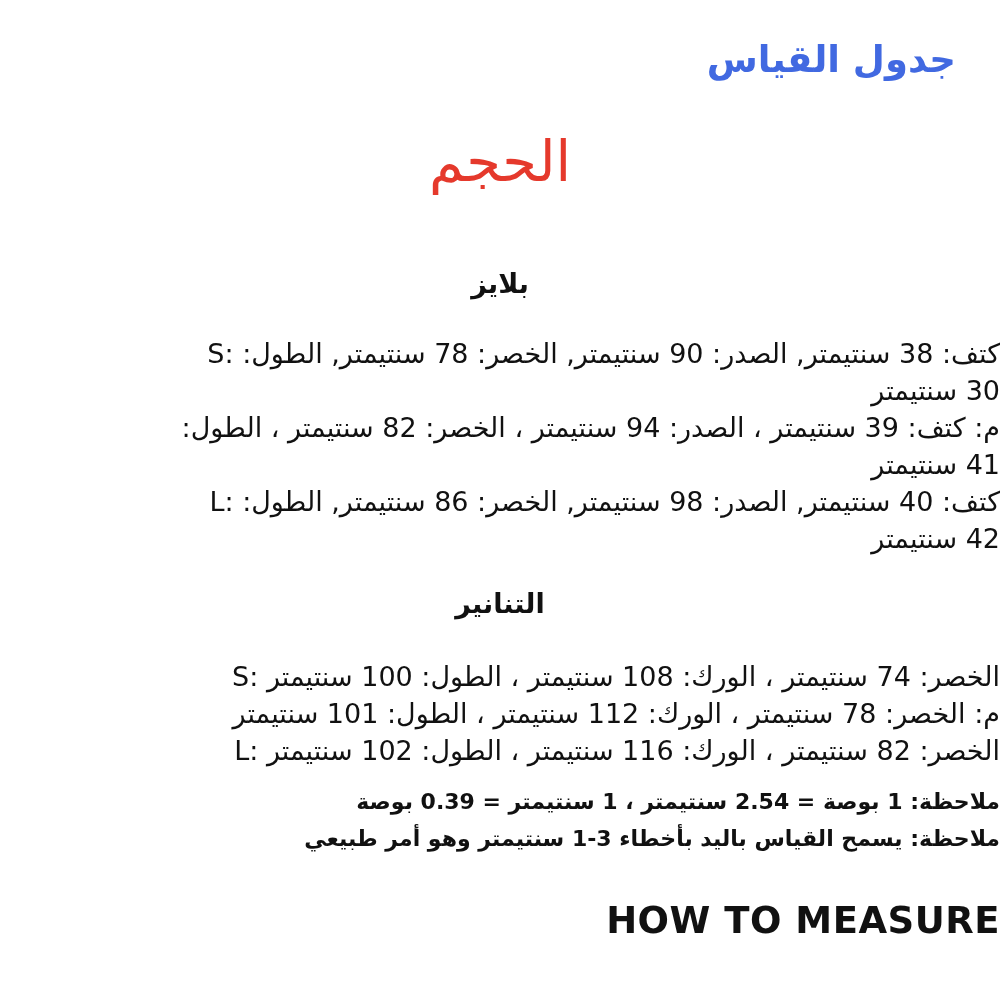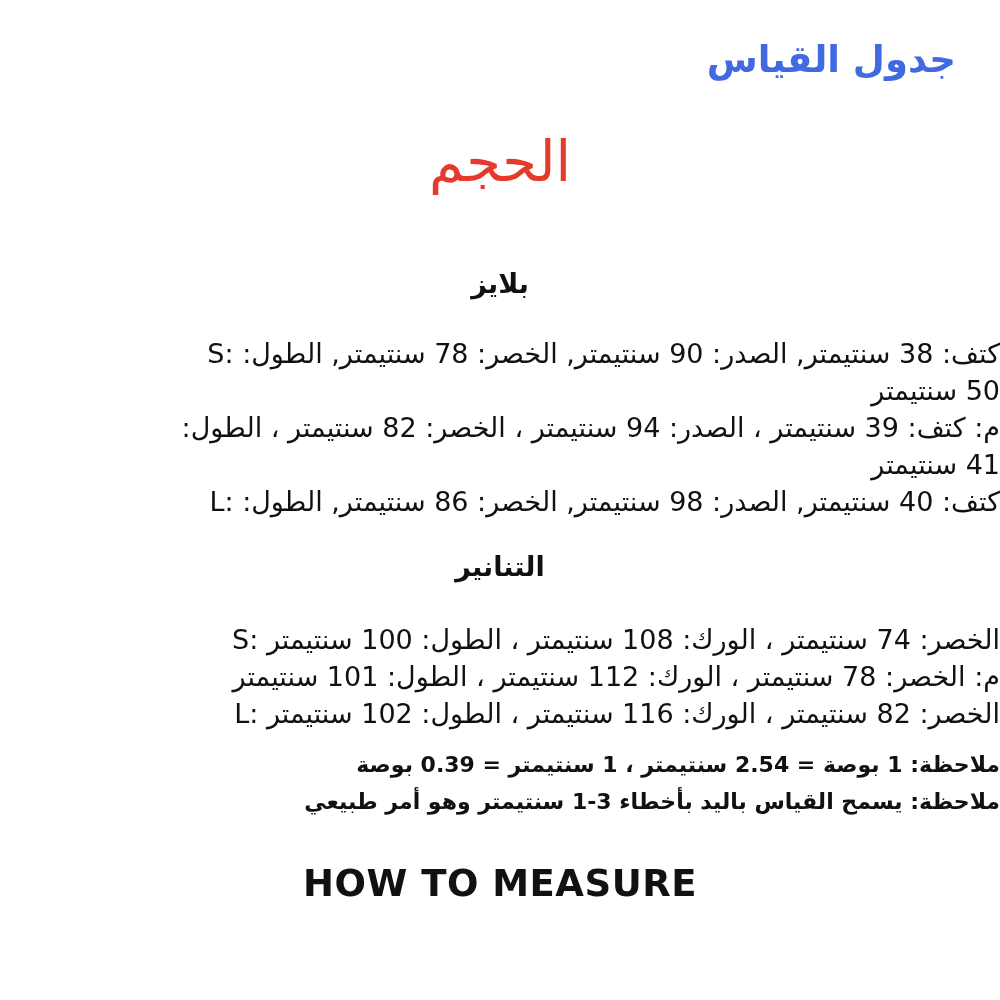--- a/index.html
+++ b/index.html
@@ -52,42 +52,43 @@
   .skirt-rows { margin-top: 39px; margin-left: 40px; }
   .notes {
     margin-top: 14px;
     text-align: center;
     font-size: 22px;
     line-height: 37px;
     font-weight: 700;
   }
   .footer-heading {
     margin-top: 42px;
-    text-align: center;
+    text-align: right;
     font-size: 37px;
     font-weight: 700;
     letter-spacing: 0.5px;
     color: #111111;
   }
 </style>
 </head>
 <body>
 
 <div class="app-title" dir="rtl">جدول القياس</div>
 
 <div class="main-heading" dir="rtl">الحجم</div>
 
 <div class="section-heading blouses-heading" dir="rtl">بلايز</div>
 
 <div class="rows">
   <div class="row-line" dir="ltr">S: كتف: 38 سنتيمتر, الصدر: 90 سنتيمتر, الخصر: 78 سنتيمتر, الطول:‏</div>
-  <div class="row-line" dir="rtl">50 سنتيمتر</div>
+  <div class="row-line" dir="rtl">30 سنتيمتر</div>
   <div class="row-line" dir="rtl">م: كتف: 39 سنتيمتر ، الصدر: 94 سنتيمتر ، الخصر: 82 سنتيمتر ، الطول:</div>
   <div class="row-line" dir="rtl">41 سنتيمتر</div>
   <div class="row-line" dir="ltr">L: كتف: 40 سنتيمتر, الصدر: 98 سنتيمتر, الخصر: 86 سنتيمتر, الطول:‏</div>
+  <div class="row-line" dir="rtl">42 سنتيمتر</div>
 </div>
 
 <div class="section-heading skirts-heading" dir="rtl">التنانير</div>
 
 <div class="rows skirt-rows">
   <div class="row-line" dir="ltr">S: الخصر: 74 سنتيمتر ، الورك: 108 سنتيمتر ، الطول: 100 سنتيمتر</div>
   <div class="row-line" dir="rtl">م: الخصر: 78 سنتيمتر ، الورك: 112 سنتيمتر ، الطول: 101 سنتيمتر</div>
   <div class="row-line" dir="ltr">L: الخصر: 82 سنتيمتر ، الورك: 116 سنتيمتر ، الطول: 102 سنتيمتر</div>
 </div>
 

